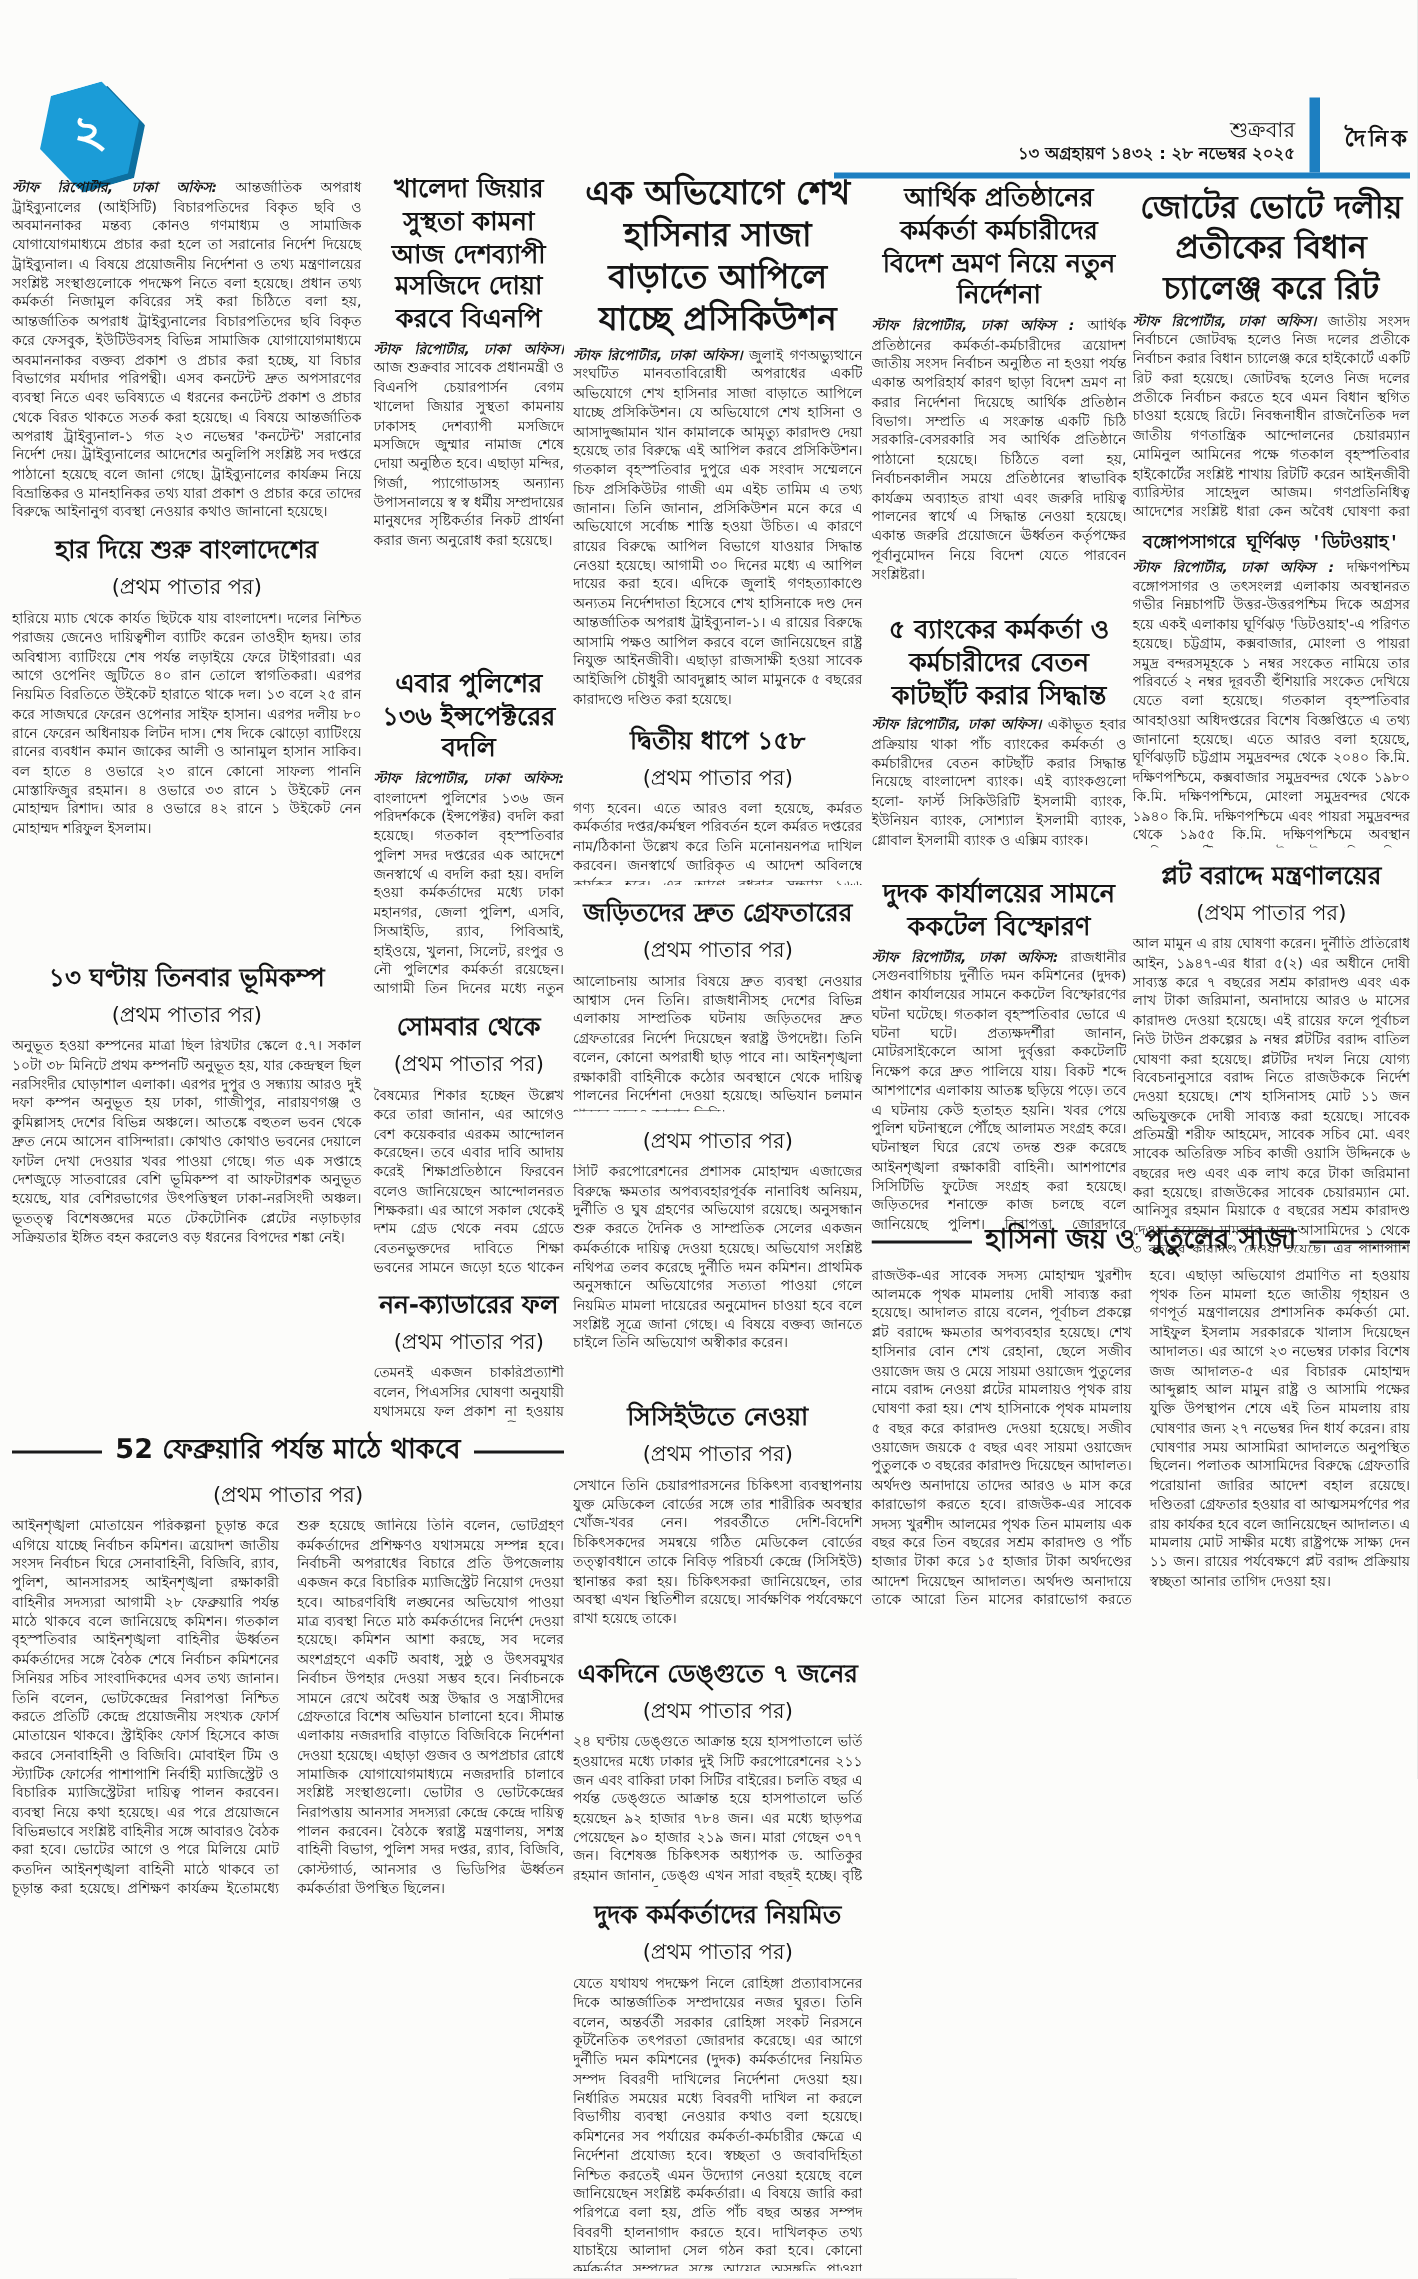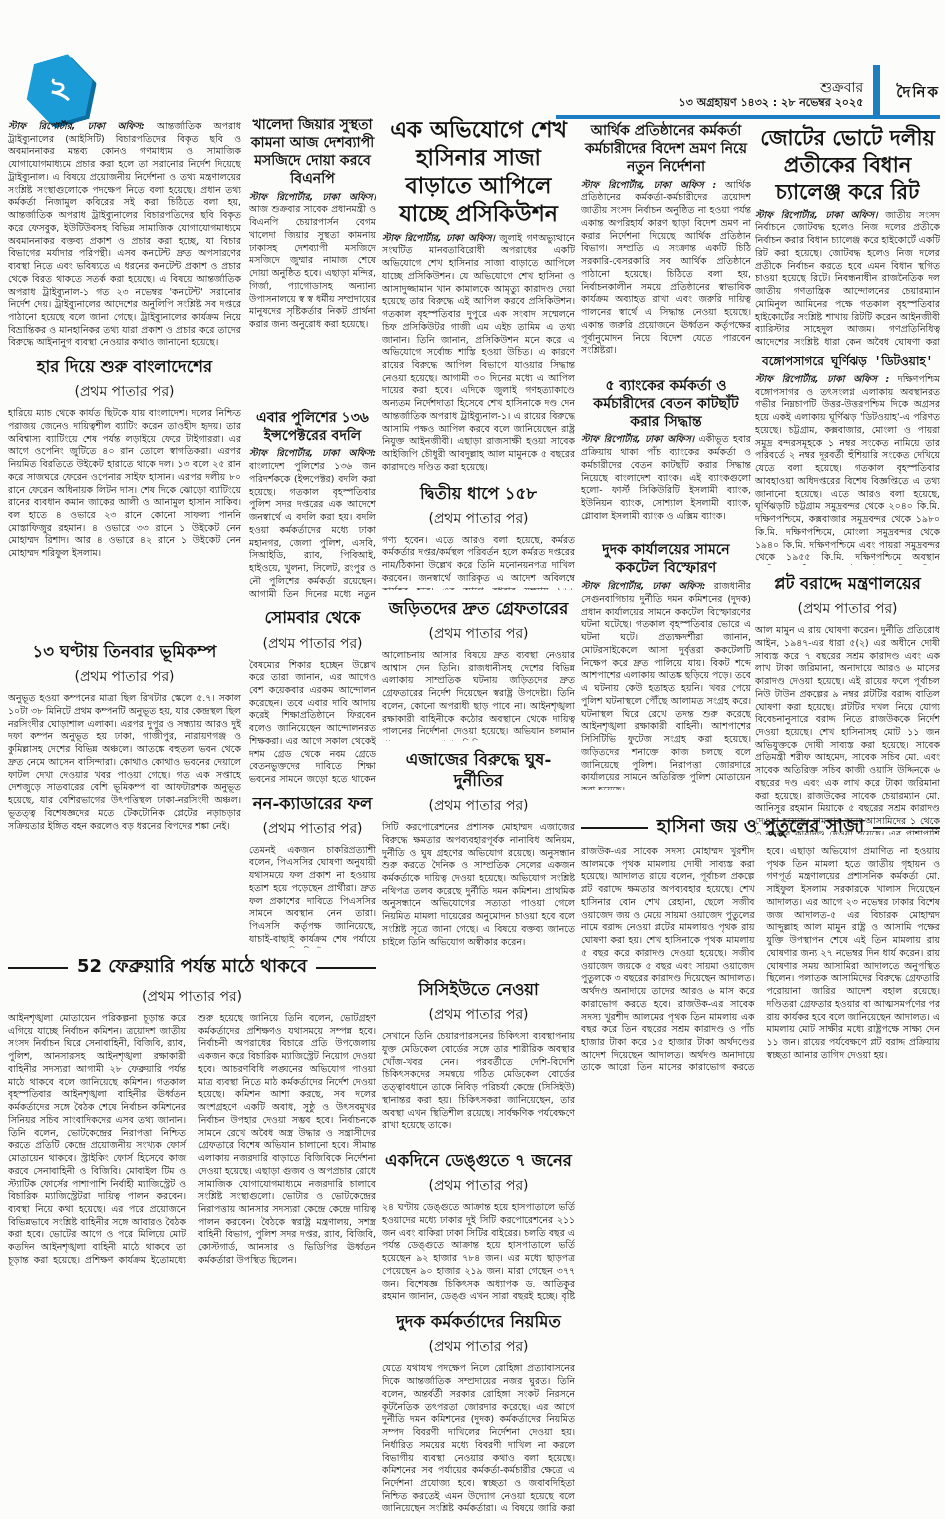--- a/index.html
+++ b/index.html
@@ -26,21 +26,21 @@
   #col1{left:8px;top:120px;width:233px;height:830px;}
   #col2{left:249px;top:114px;width:127px;height:834px;}
   #col3{left:382px;top:114px;width:193px;height:1400px;}
   #col4{left:581px;top:120px;width:170px;height:703px;}
   #col5{left:755px;top:123px;width:185px;height:712px;}
   #span-left{left:8px;top:950px;width:368px;height:566px;position:absolute;overflow:hidden;}
   #span-right{left:581px;top:810px;width:359px;height:686px;position:absolute;overflow:hidden;}
   .art{margin-bottom:8px;}
   .head{font-weight:bold;text-align:center;line-height:1.28;margin:2px 0 3px 0;}
   .h21{font-size:21px;} .h22{font-size:22px;} .h18{font-size:12px;font-family:Liberation Mono, monospace;}
-  .h17{font-size:14px;} .h165{font-size:16.5px;}
+  .h17{font-size:17px;} .h165{font-size:16.5px;}
   .cont{font-size:14px;text-align:center;margin:0 0 3px 0;}
   .body{font-size:9.3px;line-height:1.37;text-align:justify;overflow:hidden;
         -webkit-hyphens:auto;hyphens:auto;}
   .byline{font-weight:bold;font-style:italic;}
   .dash-head{display:flex;align-items:center;gap:9px;font-weight:bold;font-size:18px;margin:2px 0 2px 0;}
   .dash-head::before,.dash-head::after{content:"";flex:1;border-top:2px solid #1a1a1a;}
   .twocol{column-count:2;column-gap:12px;}
 </style>
 </head>
 <body>
@@ -135,21 +135,20 @@
       </div>
     </div>
     <div class="art">
       <div class="head h165">জড়িতদের দ্রুত গ্রেফতারের</div>
       <div class="cont">(প্রথম পাতার পর)</div>
       <div class="body" style="height:92px">
         <span>আলোচনায় আসার বিষয়ে দ্রুত ব্যবস্থা নেওয়ার আশ্বাস দেন তিনি। রাজধানীসহ দেশের বিভিন্ন এলাকায় সাম্প্রতিক ঘটনায় জড়িতদের দ্রুত গ্রেফতারের নির্দেশ দিয়েছেন স্বরাষ্ট্র উপদেষ্টা। তিনি বলেন, কোনো অপরাধী ছাড় পাবে না। আইনশৃঙ্খলা রক্ষাকারী বাহিনীকে কঠোর অবস্থানে থেকে দায়িত্ব পালনের নির্দেশনা দেওয়া হয়েছে। অভিযান চলমান থাকবে বলেও জানান তিনি।</span>
       </div>
     </div>
     <div class="art">
-      <div class="head h165">এজাজের বিরুদ্ধে ঘুষ-দুর্নীতির</div>
       <div class="cont">(প্রথম পাতার পর)</div>
       <div class="body" style="height:150px">
         <span>সিটি করপোরেশনের প্রশাসক মোহাম্মদ এজাজের বিরুদ্ধে ক্ষমতার অপব্যবহারপূর্বক নানাবিধ অনিয়ম, দুর্নীতি ও ঘুষ গ্রহণের অভিযোগ রয়েছে। অনুসন্ধান শুরু করতে দৈনিক ও সাম্প্রতিক সেলের একজন কর্মকর্তাকে দায়িত্ব দেওয়া হয়েছে। অভিযোগ সংশ্লিষ্ট নথিপত্র তলব করেছে দুর্নীতি দমন কমিশন। প্রাথমিক অনুসন্ধানে অভিযোগের সত্যতা পাওয়া গেলে নিয়মিত মামলা দায়েরের অনুমোদন চাওয়া হবে বলে সংশ্লিষ্ট সূত্রে জানা গেছে। এ বিষয়ে বক্তব্য জানতে চাইলে তিনি অভিযোগ অস্বীকার করেন।</span>
       </div>
     </div>
     <div class="art">
       <div class="head h165">সিসিইউতে নেওয়া</div>
       <div class="cont">(প্রথম পাতার পর)</div>
       <div class="body" style="height:112px">
         <span>সেখানে তিনি চেয়ারপারসনের চিকিৎসা ব্যবস্থাপনায় যুক্ত মেডিকেল বোর্ডের সঙ্গে তার শারীরিক অবস্থার খোঁজ-খবর নেন। পরবর্তীতে দেশি-বিদেশি চিকিৎসকদের সমন্বয়ে গঠিত মেডিকেল বোর্ডের তত্ত্বাবধানে তাকে নিবিড় পরিচর্যা কেন্দ্রে (সিসিইউ) স্থানান্তর করা হয়। চিকিৎসকরা জানিয়েছেন, তার অবস্থা এখন স্থিতিশীল রয়েছে। সার্বক্ষণিক পর্যবেক্ষণে রাখা হয়েছে তাকে।</span>

